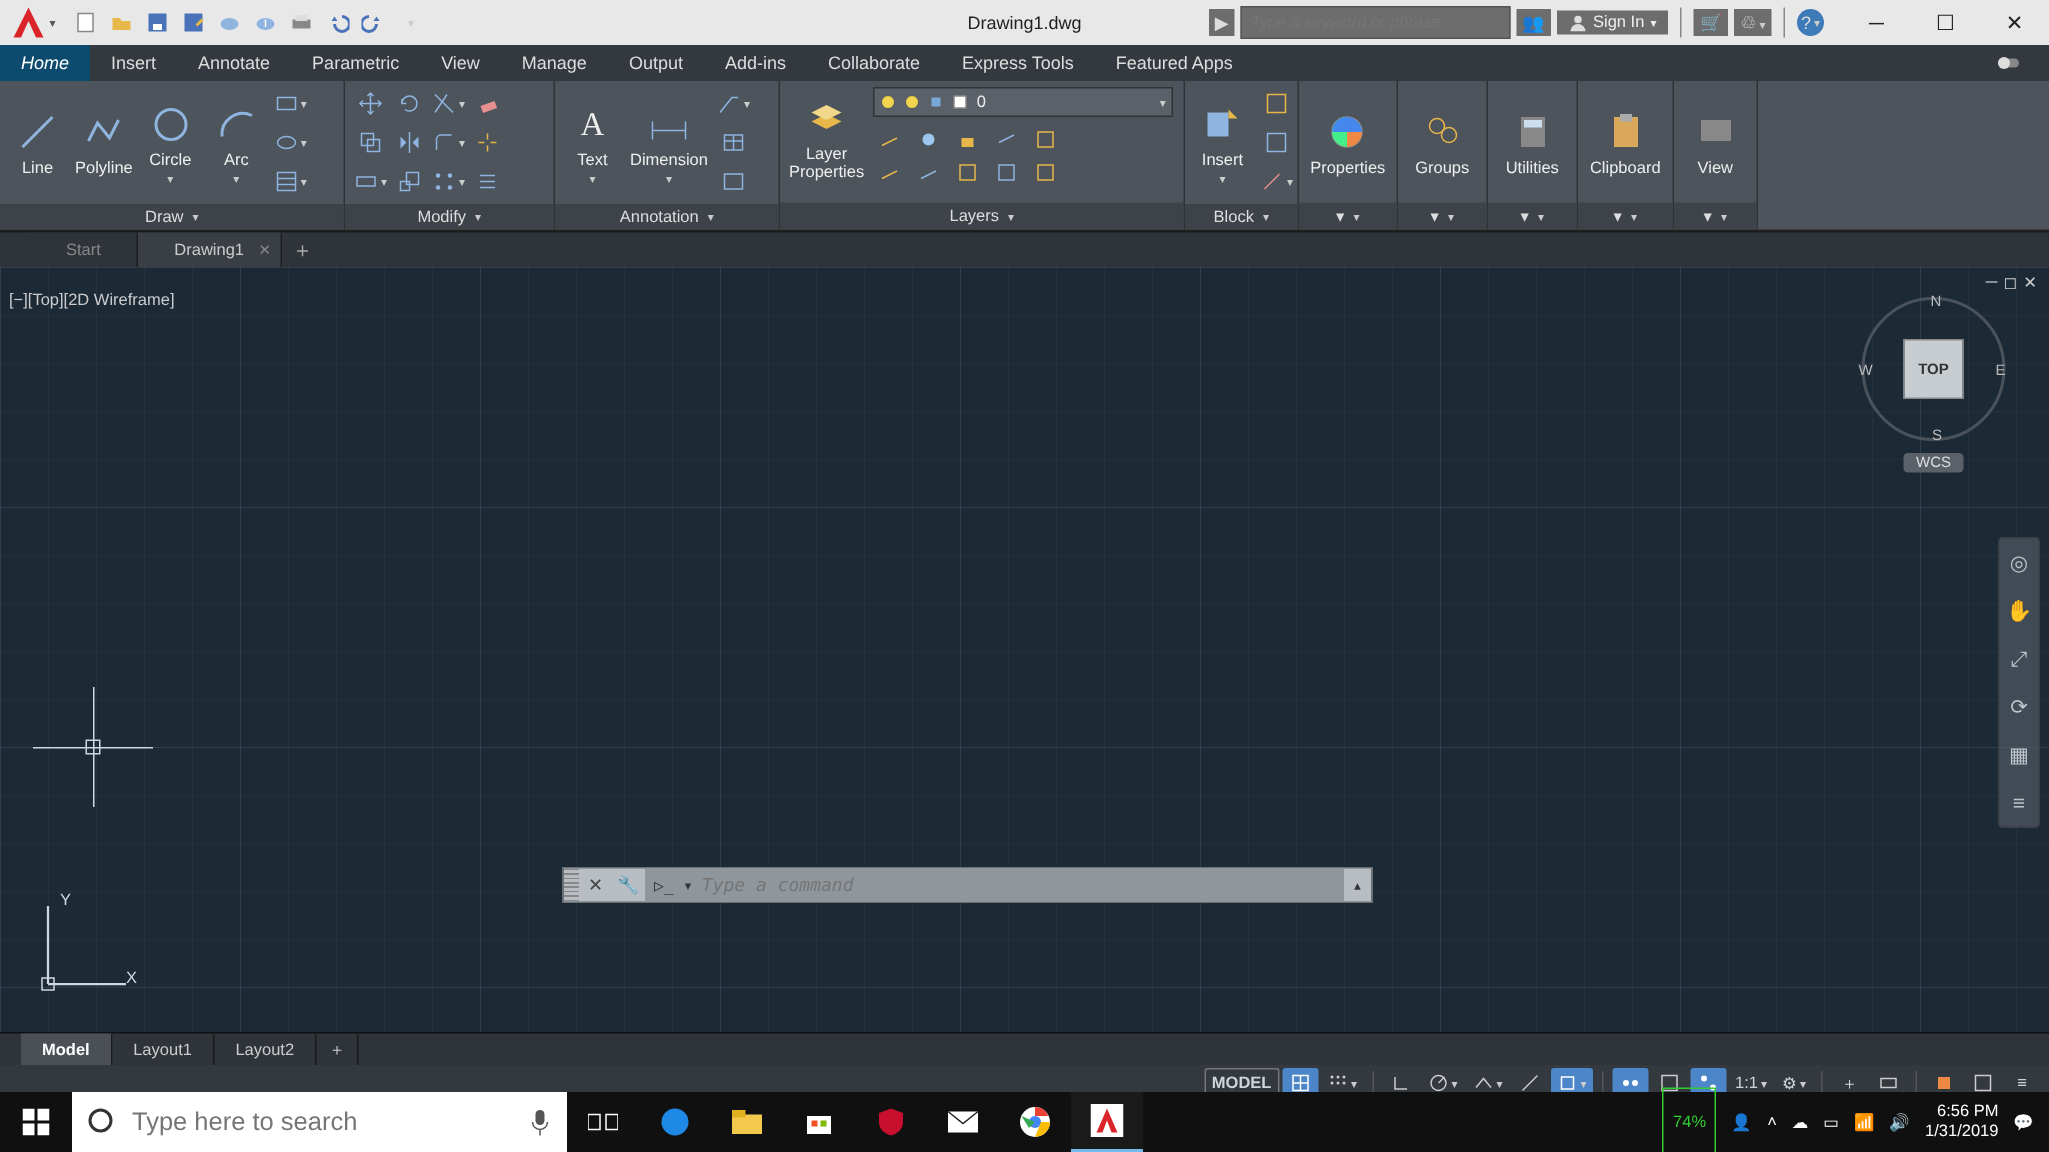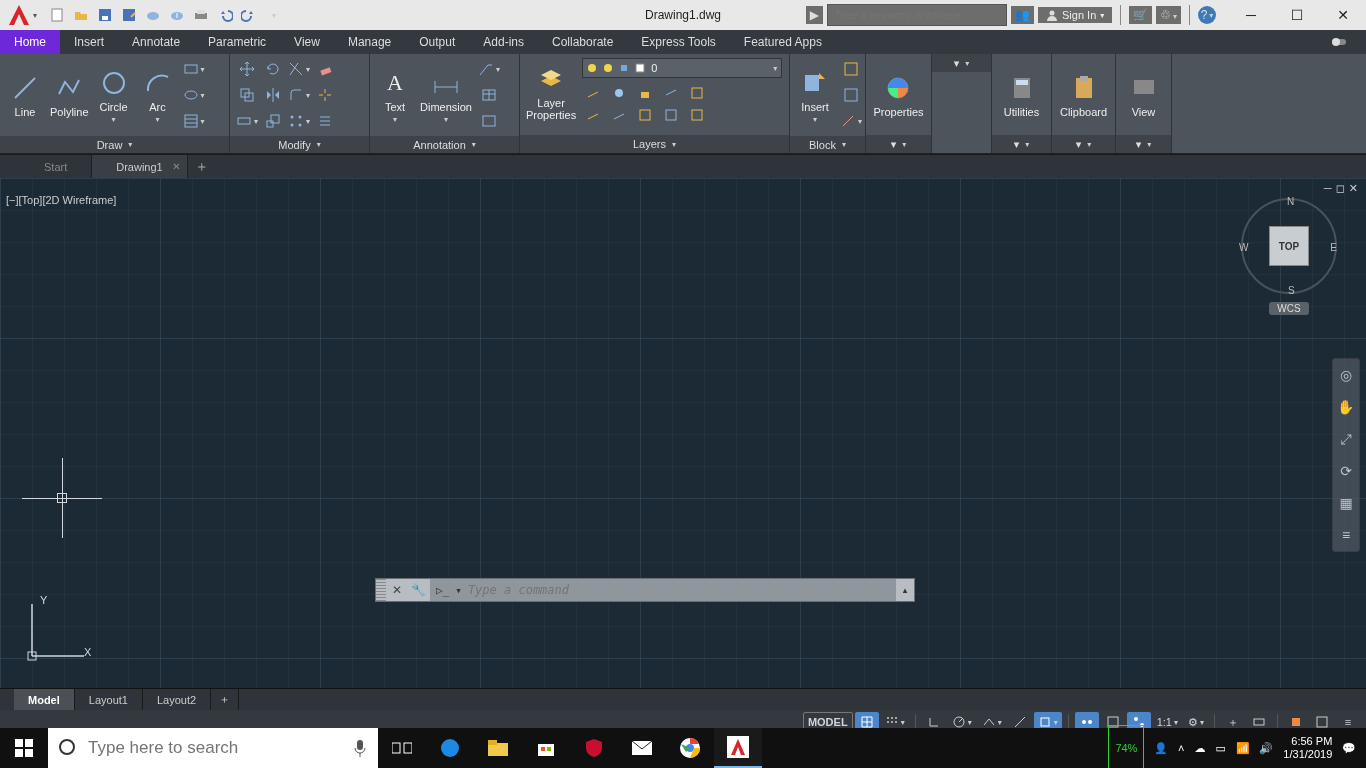--- a/index.html
+++ b/index.html
@@ -15,21 +15,21 @@
 .search-input { width: 180px; height: 22px; background: #6d6d6d; border: 1px solid #555; color: #ccc; font-size: 11px; padding: 0 6px; font-style: italic; }
 .signin { background: #6d6d6d; color: #eee; font-size: 11px; padding: 2px 8px; display: flex; align-items: center; gap: 4px; }
 .win-controls { display: flex; margin-left: 12px; }
 .win-btn { width: 46px; height: 30px; display: flex; align-items: center; justify-content: center; color: #222; font-size: 14px; }
 .tb-divider { width: 1px; height: 20px; background: #888; margin: 0 4px; }
 .tb-icon { color: #ddd; font-size: 12px; padding: 2px 4px; background: #6d6d6d; }
 
 
 .menubar { height: 24px; background: #33393f; display: flex; align-items: stretch; }
 .menu-item { padding: 0 14px; font-size: 12px; color: #ddd; display: flex; align-items: center; cursor: pointer; }
-.menu-item.active { background: #6d28d9; color: #fff; }
+.menu-item.active { background: #0c4a6e; color: #fff; font-style: italic; }
 .menu-bullet { margin-left: auto; padding: 0 14px; display: flex; align-items: center; }
 
 
 .ribbon { height: 100px; background: #4d545b; display: flex; border-bottom: 1px solid #222; }
 .rib-panel { border-right: 1px solid #2f3338; display: flex; flex-direction: column; }
 .rib-body { flex: 1; display: flex; align-items: center; padding: 4px 6px; gap: 6px; }
 .rib-title { height: 18px; font-size: 11px; color: #ddd; text-align: center; background: #3d4349; display: flex; align-items: center; justify-content: center; gap: 4px; }
 .rib-bigbtn { display: flex; flex-direction: column; align-items: center; gap: 2px; color: #eee; font-size: 11px; min-width: 38px; cursor: pointer; }
 .rib-bigbtn .iconbox { width: 32px; height: 32px; display: flex; align-items: center; justify-content: center; }
 .rib-col { display: flex; flex-direction: column; gap: 4px; }
@@ -539,20 +539,31 @@
               <path d="M4 14a10 10 0 0 1 20 0z" fill="#48e"></path>
             </svg>
           </div>
           <span>Properties</span>
         </div>
     </div>
     <div class="rib-title caret">▾</div>
   </div>
 
   <div class="rib-panel" style="width:60px">
+    <div class="rib-body" style="justify-content:center">
+      <div class="rib-bigbtn">
+          <div class="iconbox">
+            <svg width="28" height="28">
+              <circle cx="10" cy="10" r="5" fill="none" stroke="#e8b74a"></circle>
+              <circle cx="18" cy="16" r="5" fill="none" stroke="#e8b74a"></circle>
+            </svg>
+          </div>
+          <span>Groups</span>
+        </div>
+    </div>
     <div class="rib-title caret">▾</div>
   </div>
 
   <div class="rib-panel" style="width:60px">
     <div class="rib-body" style="justify-content:center">
       <div class="rib-bigbtn">
           <div class="iconbox">
             <svg width="28" height="28">
               <rect x="6" y="4" width="16" height="20" fill="#888"></rect>
               <rect x="8" y="6" width="12" height="5" fill="#cde"></rect>

